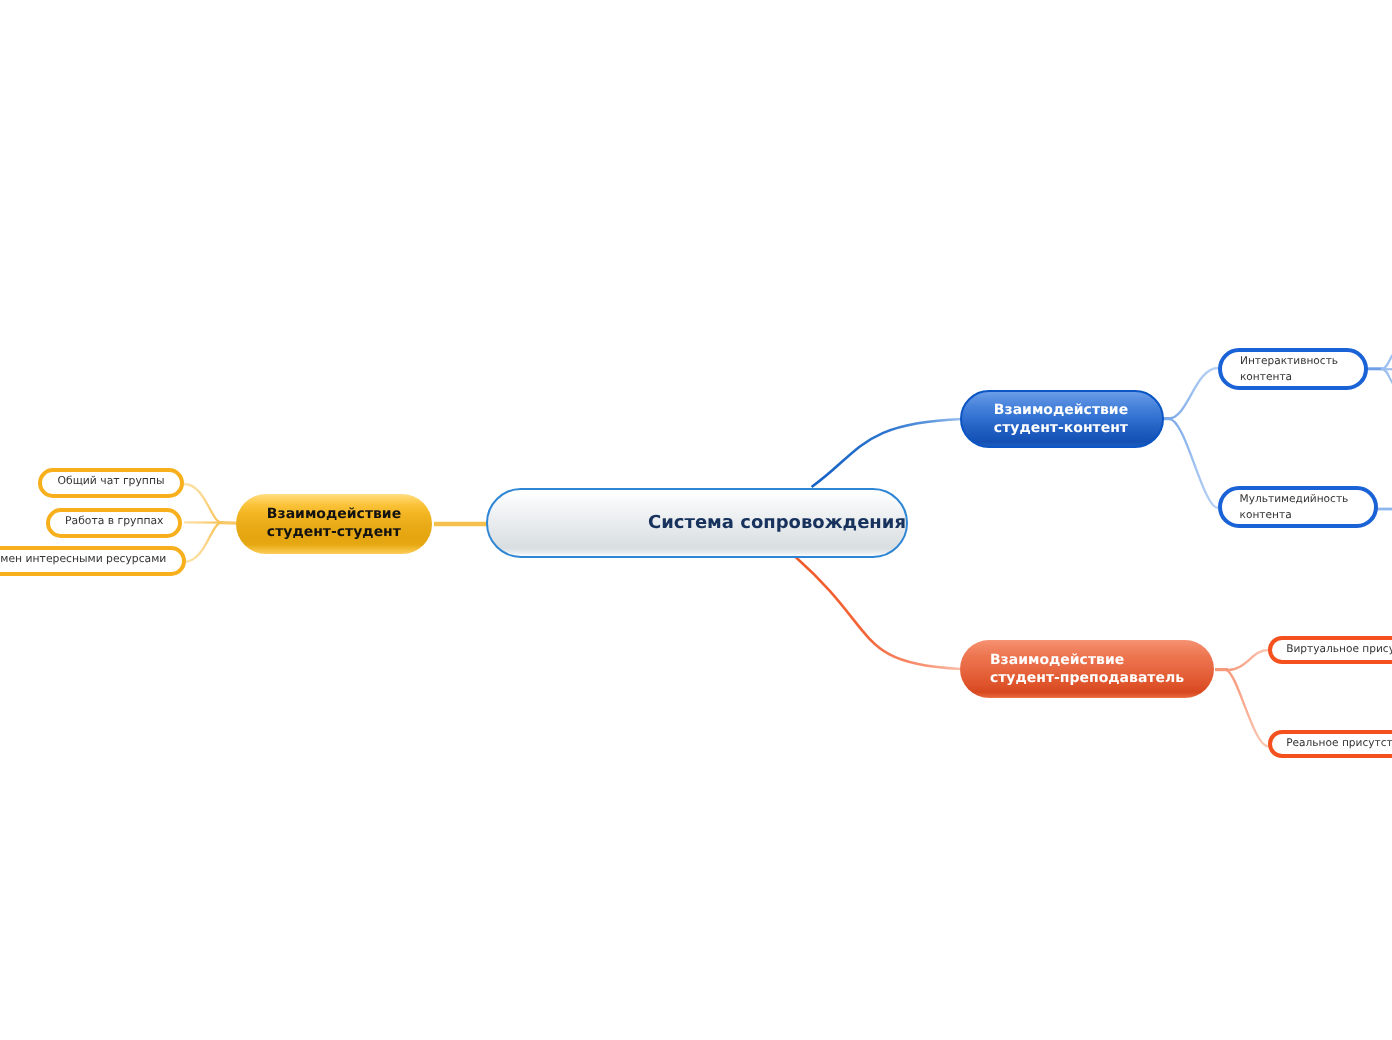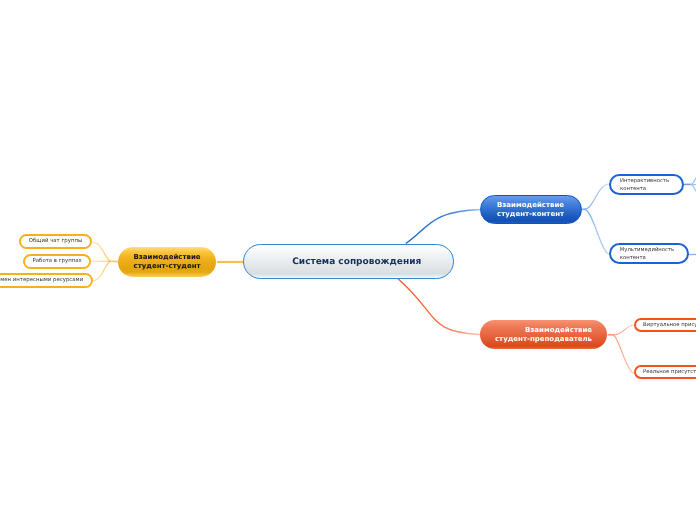--- a/index.html
+++ b/index.html
@@ -2,29 +2,29 @@
 <html><head>
 <meta charset="utf-8">
 <title>Mind Map</title>
 <style>
   html,body{margin:0;padding:0;}
   body{width:696px;height:520px;background:#ffffff;overflow:hidden;
        font-family:"DejaVu Sans",sans-serif;-webkit-font-smoothing:antialiased;text-rendering:geometricPrecision;}
   #canvas{position:relative;width:696px;height:520px;overflow:hidden;}
   svg#links{position:absolute;left:0;top:0;width:696px;height:520px;pointer-events:none;}
   .node{position:absolute;box-sizing:border-box;display:flex;align-items:center;transform:translateZ(0);
-        justify-content:center;text-align:right;white-space:nowrap;}
+        justify-content:center;text-align:left;white-space:nowrap;}
   .lbl{display:block;}
 
   
   #n-central{left:243px;top:243.5px;width:211px;height:35px;border-radius:17.5px;
      border:1.3px solid #2e86d4;
      background:linear-gradient(to bottom,#ffffff 0%,#fcfdfd 8%,#f3f5f6 26%,#e9ecee 50%,#dfe4e6 72%,#d8dee1 88%,#eceff1 96%,#fdfdfe 100%);
      color:#17325c;font-weight:bold;font-size:9px;line-height:11.5px;
-     justify-content:center;padding-left:16.5px;text-align:left;padding-top:3px;}
+     justify-content:flex-end;padding-left:16.5px;text-align:left;padding-top:3px;}
 
   
   #n-b0{left:118px;top:246.5px;width:98px;height:30.5px;border-radius:15.3px;
      background:linear-gradient(to bottom,#ffdf8c 0%,#ffd467 6%,#fbc33a 18%,#f2b521 34%,#e9ab17 52%,#e4a510 72%,#e5a812 84%,#f5c03c 94%,#fdcd5d 100%);
      color:#121212;font-weight:bold;font-size:7px;line-height:9.6px;padding-top:1px;}
   #n-b1{left:479.5px;top:194.5px;width:102px;height:29.5px;border-radius:14.75px;
      border:1px solid #0b55c4;
      background:linear-gradient(to bottom,#6c9ee8 0%,#5a90e2 12%,#4581da 28%,#3574d3 45%,#2664c6 62%,#1a58bb 80%,#1450b4 92%,#1b5cbd 100%);
      color:#ffffff;font-weight:bold;font-size:7px;line-height:9.6px;padding-top:2px;}
   #n-b2{left:480px;top:319.5px;width:127px;height:29.5px;border-radius:14.75px;

